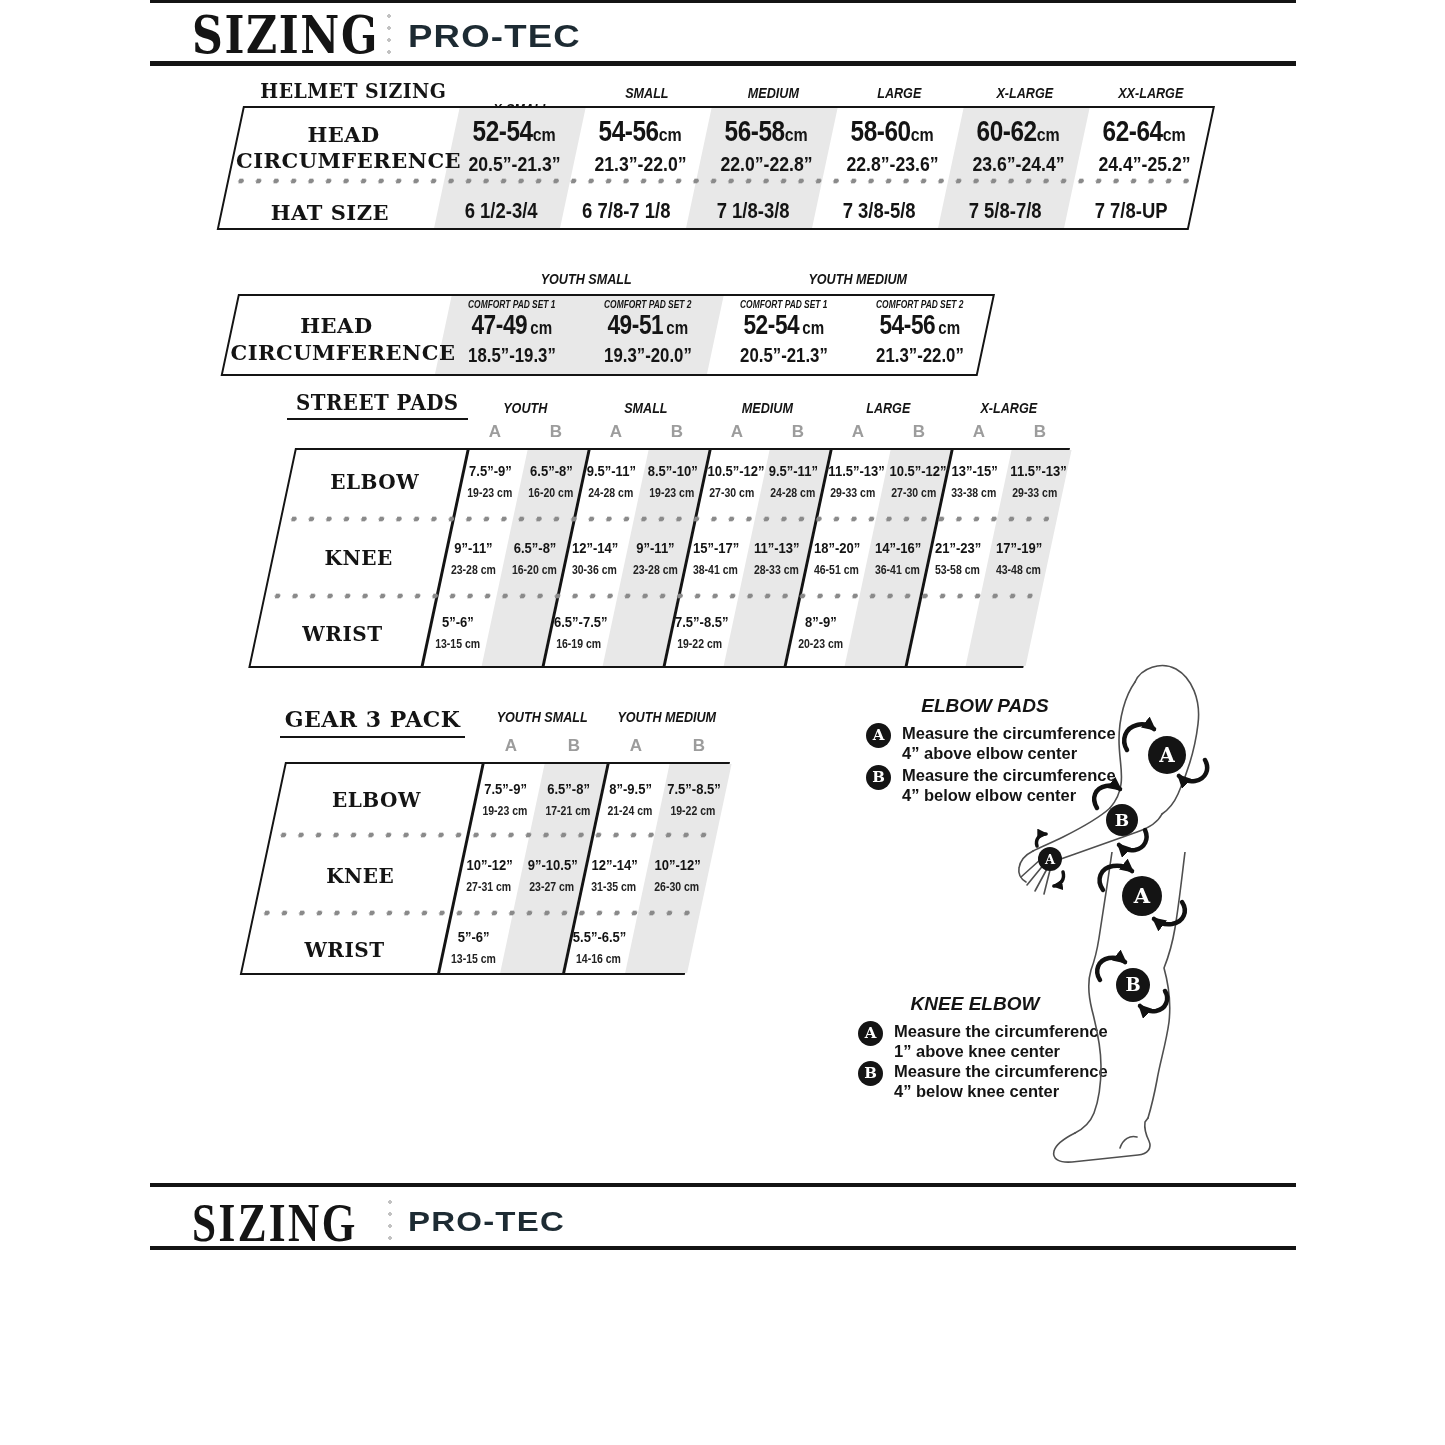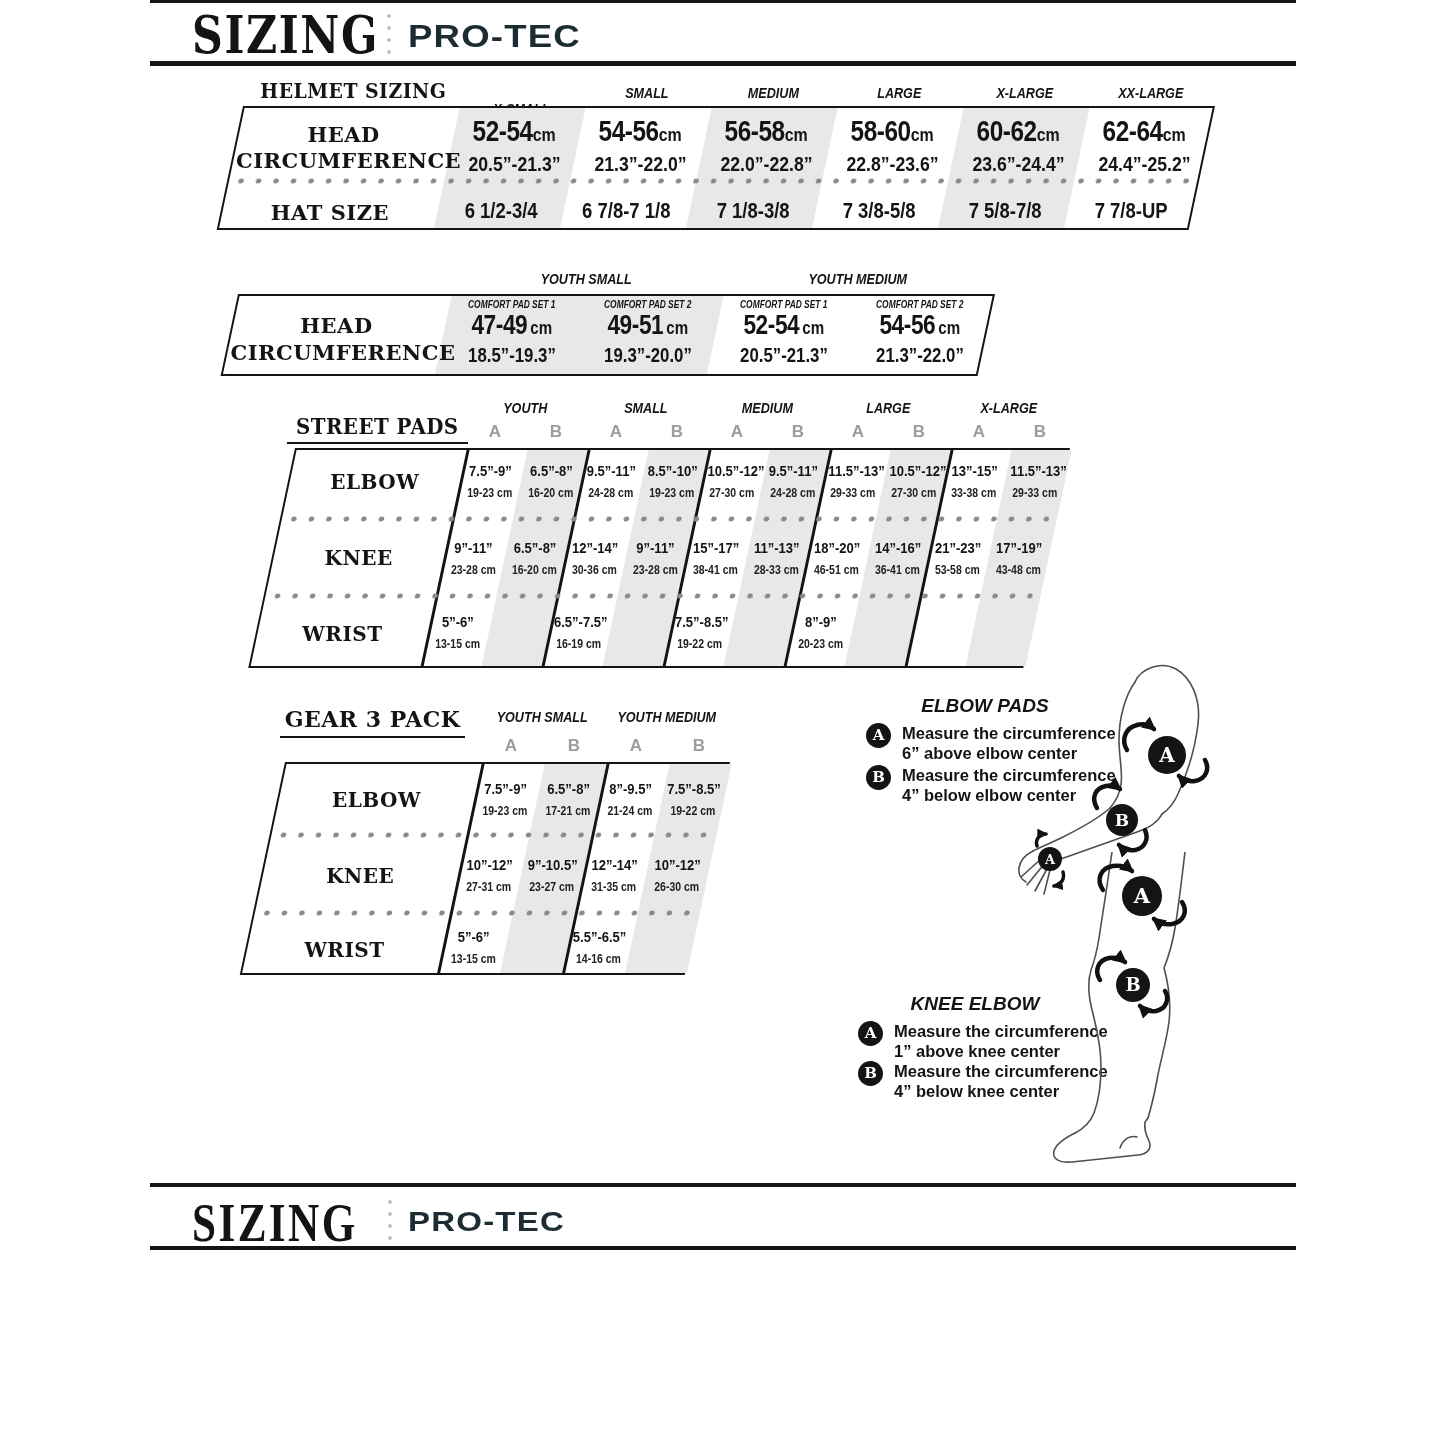--- a/index.html
+++ b/index.html
@@ -140,21 +140,21 @@
       <div><span class="cx"><span class="jbig-val">52-54</span><span class="junit"> </span><span class="junit">cm</span></span></div>
       <div style="margin-top:3px;"><span class="cx" style="font-size:20px; font-weight:700;">20.5”-21.3”</span></div>
     </div>
     <div class="cell unskew" style="left:620px; top:3px; width:136px;">
       <div class="setlab"><span class="cx">COMFORT PAD SET 2</span></div>
       <div><span class="cx"><span class="jbig-val">54-56</span><span class="junit"> </span><span class="junit">cm</span></span></div>
       <div style="margin-top:3px;"><span class="cx" style="font-size:20px; font-weight:700;">21.3”-22.0”</span></div>
     </div>
   </div>
 
-  <div class="sect" style="left:287px; top:413px; font-size:22px;"><span class="cx9">STREET PADS</span></div>
+  <div class="sect" style="left:287px; top:389px; font-size:22px;"><span class="cx9">STREET PADS</span></div>
   <div class="hdr-name" style="left:470px; top:399px; width:110px;"><span class="cx">YOUTH</span></div>
   <div class="hdr-name" style="left:591px; top:399px; width:110px;"><span class="cx">SMALL</span></div>
   <div class="hdr-name" style="left:712px; top:399px; width:110px;"><span class="cx">MEDIUM</span></div>
   <div class="hdr-name" style="left:833px; top:399px; width:110px;"><span class="cx">LARGE</span></div>
   <div class="hdr-name" style="left:954px; top:399px; width:110px;"><span class="cx">X-LARGE</span></div>
   <div class="ab" style="left:485px; top:422px; width:20px;">A</div>
   <div class="ab" style="left:546px; top:422px; width:20px;">B</div>
   <div class="ab" style="left:606px; top:422px; width:20px;">A</div>
   <div class="ab" style="left:667px; top:422px; width:20px;">B</div>
   <div class="ab" style="left:727px; top:422px; width:20px;">A</div>
@@ -345,21 +345,21 @@
     <div class="cell unskew" style="left:320px; top:164px; width:62.5px;">
         <div class="sp-in"><span class="cx">5.5”-6.5”</span></div>
         <div class="sp-cm" style="margin-top:6px;"><span class="cx">14-16 cm</span></div>
       </div>
   </div>
 
   <div class="gtitle" style="left:880px; top:695px; width:210px;">ELBOW PADS</div>
   <div class="badge" style="left:866px; top:723px;">A</div>
   <div class="abs gline" style="left:902px; top:723px;">
     <div>Measure the circumference</div>
-    <div>6” above elbow center</div>
+    <div>4” above elbow center</div>
   </div>
   <div class="badge" style="left:866px; top:765px;">B</div>
   <div class="abs gline" style="left:902px; top:765px;">
     <div>Measure the circumference</div>
     <div>4” below elbow center</div>
   </div>
 
   <svg class="abs" style="left:1015px; top:662px;" width="265" height="250" viewBox="0 0 265 250">
     <defs>
       <marker id="ah1" viewBox="0 0 10 10" refX="8" refY="5" markerWidth="3.1" markerHeight="3.1" orient="auto-start-reverse">

